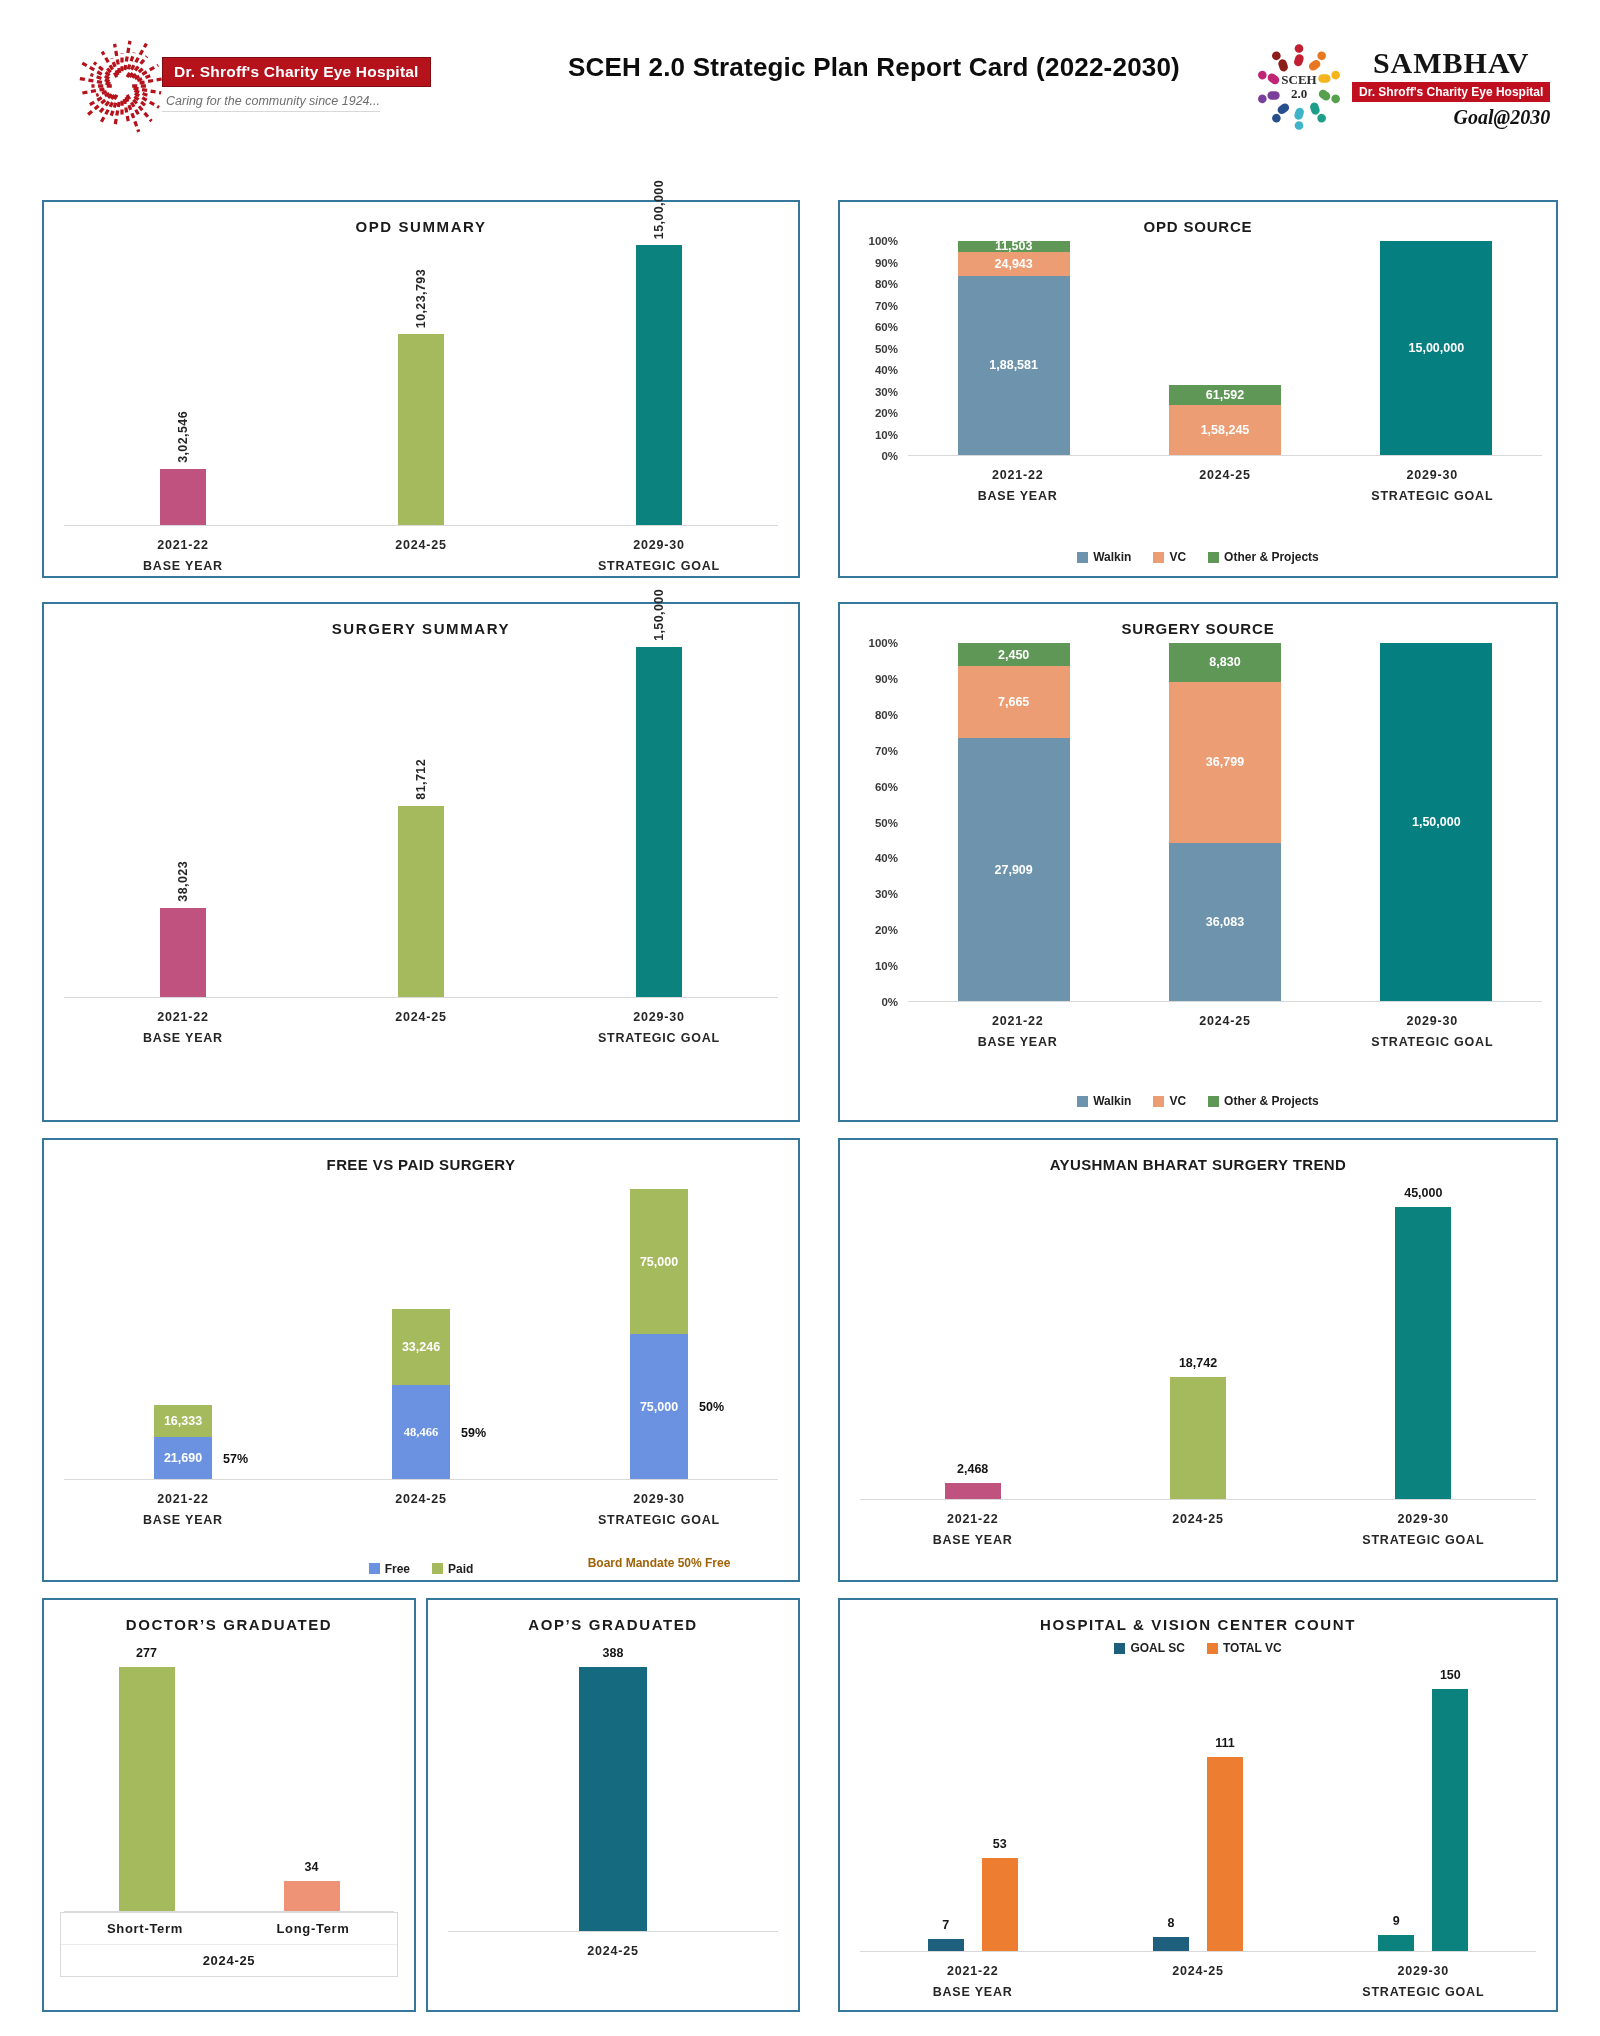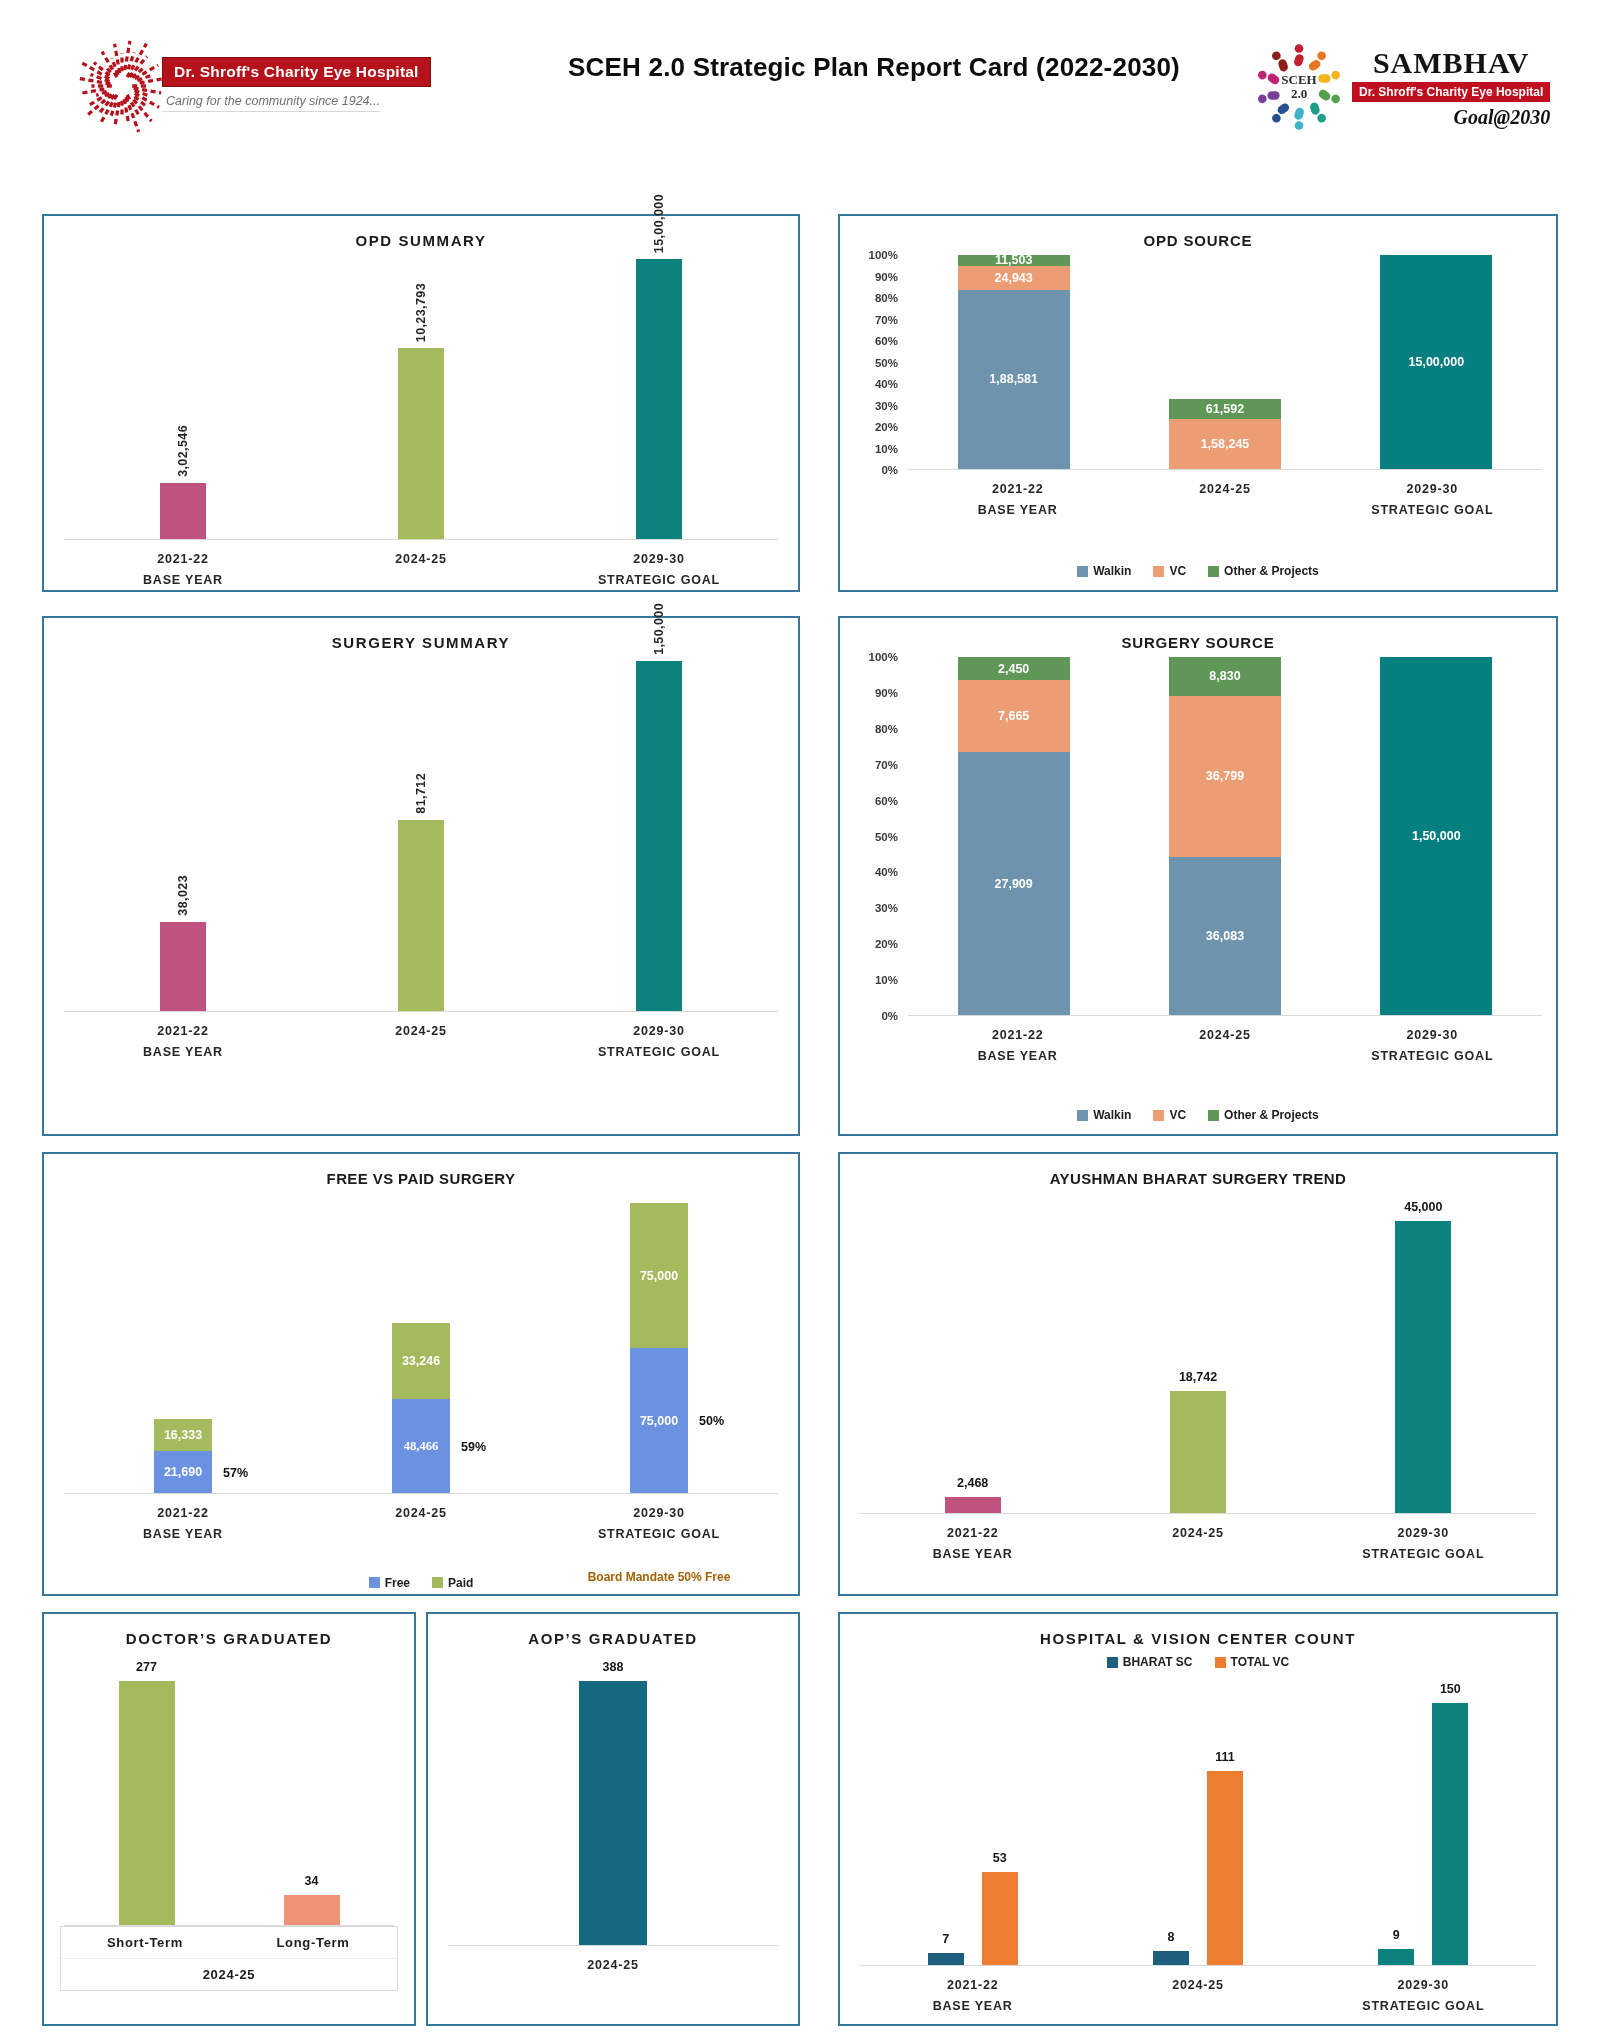--- a/index.html
+++ b/index.html
@@ -19,21 +19,21 @@
   .smb-circle{position:relative;width:94px;height:94px;flex:none;}
   .smb-center{position:absolute;inset:0;display:flex;flex-direction:column;align-items:center;justify-content:center;font-family:"Liberation Serif",serif;font-weight:bold;color:#2b2b2b;font-size:13px;line-height:1.1;}
   .smb-right{display:flex;flex-direction:column;align-items:center;margin-left:2px;}
   .smb-name{font-family:"Liberation Serif",serif;font-weight:bold;font-size:30px;letter-spacing:1px;color:#141414;}
   .smb-band{background:#c01020;color:#fff;font-weight:bold;font-size:12px;padding:3px 7px;white-space:nowrap;margin-top:2px;}
   .smb-goal{font-family:"Liberation Serif",serif;font-style:italic;font-weight:bold;font-size:20px;color:#111;align-self:flex-end;margin-top:4px;}
 
   
   main{padding:0 42px;}
   .row{display:flex;justify-content:space-between;}
-  .row1{margin-top:64px;}
+  .row1{margin-top:50px;}
   .row2{margin-top:24px;}
   .row3{margin-top:16px;}
   .row4{margin-top:16px;margin-bottom:30px;}
   .panel{border:2px solid #35789b;background:#fff;box-sizing:border-box;padding:10px 14px 10px;}
   .row1 .panel{height:378px;}
   .row2 .panel{height:520px;}
   .row3 .panel{height:444px;}
   .row4 .panel{height:414px;}
   .w-left{width:758px;}
   .w-right{width:720px;}
@@ -591,21 +591,21 @@
               </div>
             </div>
           </div>
       </section>
       <section class="panel w-hvc">
         <div class="chart c-hospital_vc">
             <div class="ctitle">HOSPITAL &amp; VISION CENTER COUNT</div>
             <div class="legend lg-top">
               <span class="lg">
                 <span class="sw" style="background: rgb(30, 95, 126);"></span>
-                <span>BHARAT SC</span>
+                <span>GOAL SC</span>
               </span>
               <span class="lg">
                 <span class="sw" style="background: rgb(237, 125, 49);"></span>
                 <span>TOTAL VC</span>
               </span>
             </div>
             <div class="plot">
               <div class="grp">
                 <div class="gbar">
                   <div class="hlabel">7</div>

